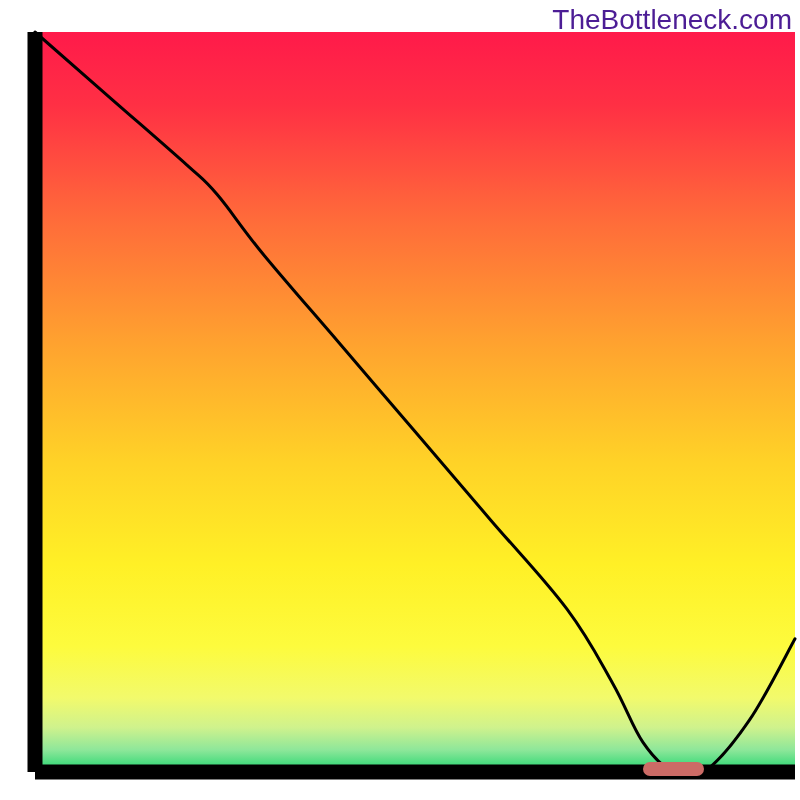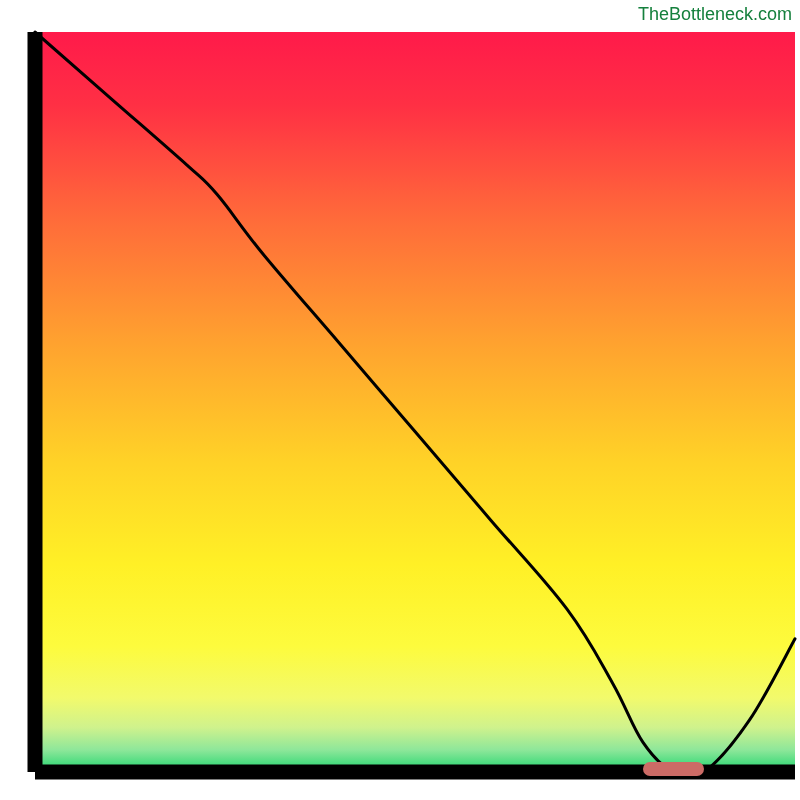--- a/index.html
+++ b/index.html
@@ -13,22 +13,22 @@
   }
   .wrap {
     position: relative;
     width: 800px;
     height: 800px;
   }
   .watermark {
     position: absolute;
     top: 4px;
     right: 8px;
-    font-size: 18px;
-    color: #15803d;
+    font-size: 28px;
+    color: #4c1d95;
     font-weight: 400;
     z-index: 10;
   }
   svg {
     display: block;
     position: absolute;
     top: 0;
     left: 0;
   }
   .marker {

